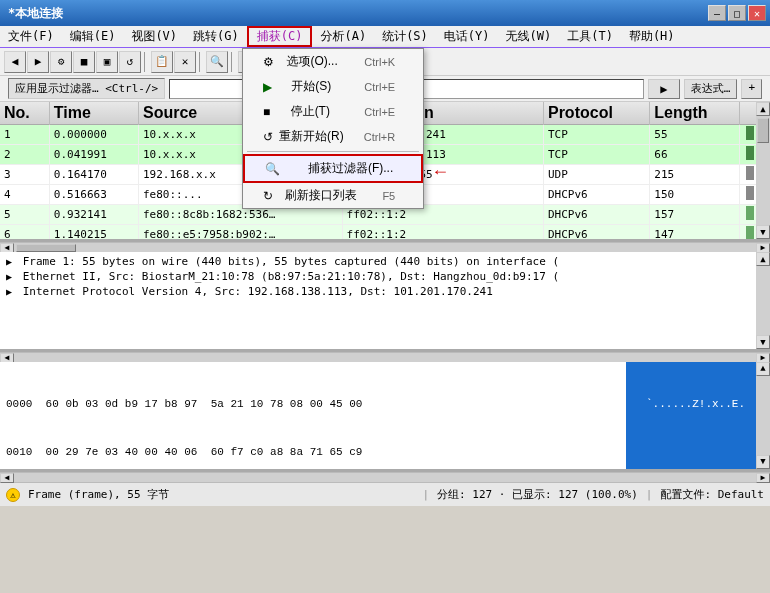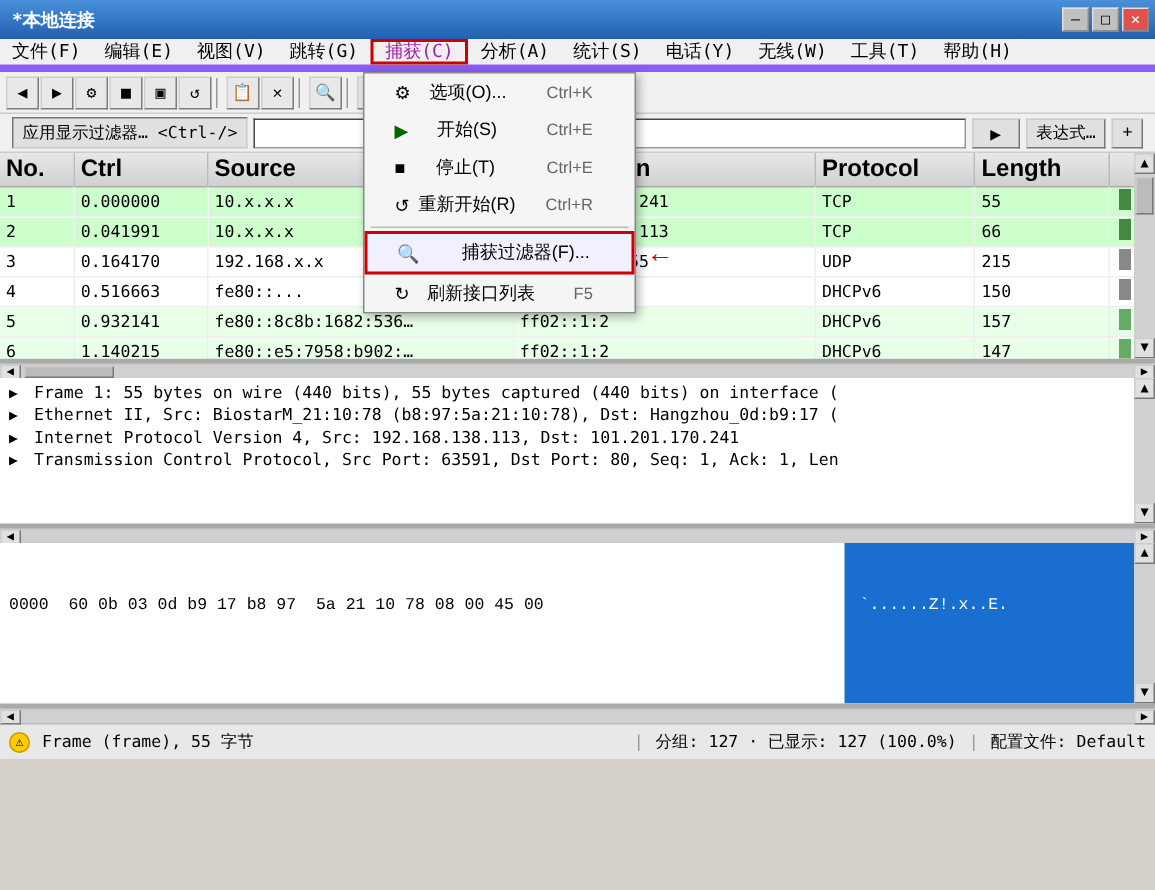--- a/index.html
+++ b/index.html
@@ -44,21 +44,21 @@
       color: black;
     }
     .titlebar-btn.close { background: #e05050; color: white; }
 
     
     .menubar {
       background: #f0f0f0;
       height: 22px;
       display: flex;
       align-items: center;
-      border-bottom: 5px solid #8b5cf6;
+      border-bottom: 1px solid #8b5cf6;
     }
     .menu-item {
       padding: 2px 8px;
       cursor: pointer;
       font-size: 12px;
       height: 100%;
       display: flex;
       align-items: center;
       white-space: nowrap;
     }
@@ -226,24 +226,24 @@
       display: flex;
     }
     .hex-left {
       flex: 1;
       padding: 2px 6px;
       white-space: pre;
       line-height: 16px;
       border-radius: 31px;
     }
     .hex-right {
-      width: 207px;
+      width: 144px;
       background: #1a6ecf;
       color: white;
-      padding: 2px 10px;
+      padding: 2px 20px;
       white-space: pre;
       line-height: 16px;
       font-size: 11px;
     }
     .hex-scroll {
       height: 10px;
       background: #d0d0d0;
       border-top: 1px solid #bbb;
     }
 
@@ -369,21 +369,21 @@
     <div class="expression-btn">表达式…</div>
     <div class="expression-btn">+</div>
   </div>
 </div>
 
 <div class="packet-list" style="position:relative;">
   <table class="packet-table">
     <thead>
       <tr>
         <th>No.</th>
-        <th>Ctrl</th>
+        <th>Time</th>
         <th style="min-width:120px;">Source</th>
         <th style="min-width:140px;">Destination</th>
         <th>Protocol</th>
         <th>Length</th>
         <th style="width:30px;"></th>
       </tr>
     </thead>
     <tbody>
       <tr class="green">
         <td>1</td>
@@ -473,39 +473,36 @@
     <span>Frame 1: 55 bytes on wire (440 bits), 55 bytes captured (440 bits) on interface (</span>
   </div>
   <div class="detail-row">
     <span class="triangle">▶</span>
     <span>Ethernet II, Src: BiostarM_21:10:78 (b8:97:5a:21:10:78), Dst: Hangzhou_0d:b9:17 (</span>
   </div>
   <div class="detail-row">
     <span class="triangle">▶</span>
     <span>Internet Protocol Version 4, Src: 192.168.138.113, Dst: 101.201.170.241</span>
   </div>
-  <div class="detail-row">
-    <span class="triangle">▶</span>
-    <span>Transmission Control Protocol, Src Port: 63591, Dst Port: 80, Seq: 1, Ack: 1, Len</span>
-  </div>
   <div style="position:absolute; right:0; top:0; width:14px; height:100%; background:#d0d0d0;">
     <div style="height:14px; background:#e0e0e0; border:1px outset #ccc; display:flex; align-items:center; justify-content:center; font-size:9px;">▲</div>
     <div style="height:14px; background:#e0e0e0; border:1px outset #ccc; display:flex; align-items:center; justify-content:center; font-size:9px; position:absolute; bottom:0; left:0; width:100%;">▼</div>
   </div>
 </div>
 
 <div class="hscroll" style="display:flex; align-items:center;">
   <div style="width:14px; height:10px; background:#e0e0e0; border:1px outset #ccc; display:flex; align-items:center; justify-content:center; font-size:8px;">◀</div>
   <div style="flex:1; background:#d0d0d0;"></div>
   <div style="width:14px; height:10px; background:#e0e0e0; border:1px outset #ccc; display:flex; align-items:center; justify-content:center; font-size:8px;">▶</div>
 </div>
 
 <div class="hex-view" style="position:relative;">
   <div class="hex-left">
     <div>0000  60 0b 03 0d b9 17 b8 97  5a 21 10 78 08 00 45 00</div>
+    <div>0010  00 29 7e 03 40 00 40 06  60 f7 c0 a8 8a 71 65 c9</div>
     
     
   </div>
   <div class="hex-right">
     <div>`......Z!.x..E.</div>
     
     
   </div>
   <div style="position:absolute; right:0; top:0; width:14px; height:100%; background:#d0d0d0;">
     <div style="height:14px; background:#e0e0e0; border:1px outset #ccc; display:flex; align-items:center; justify-content:center; font-size:9px;">▲</div>

